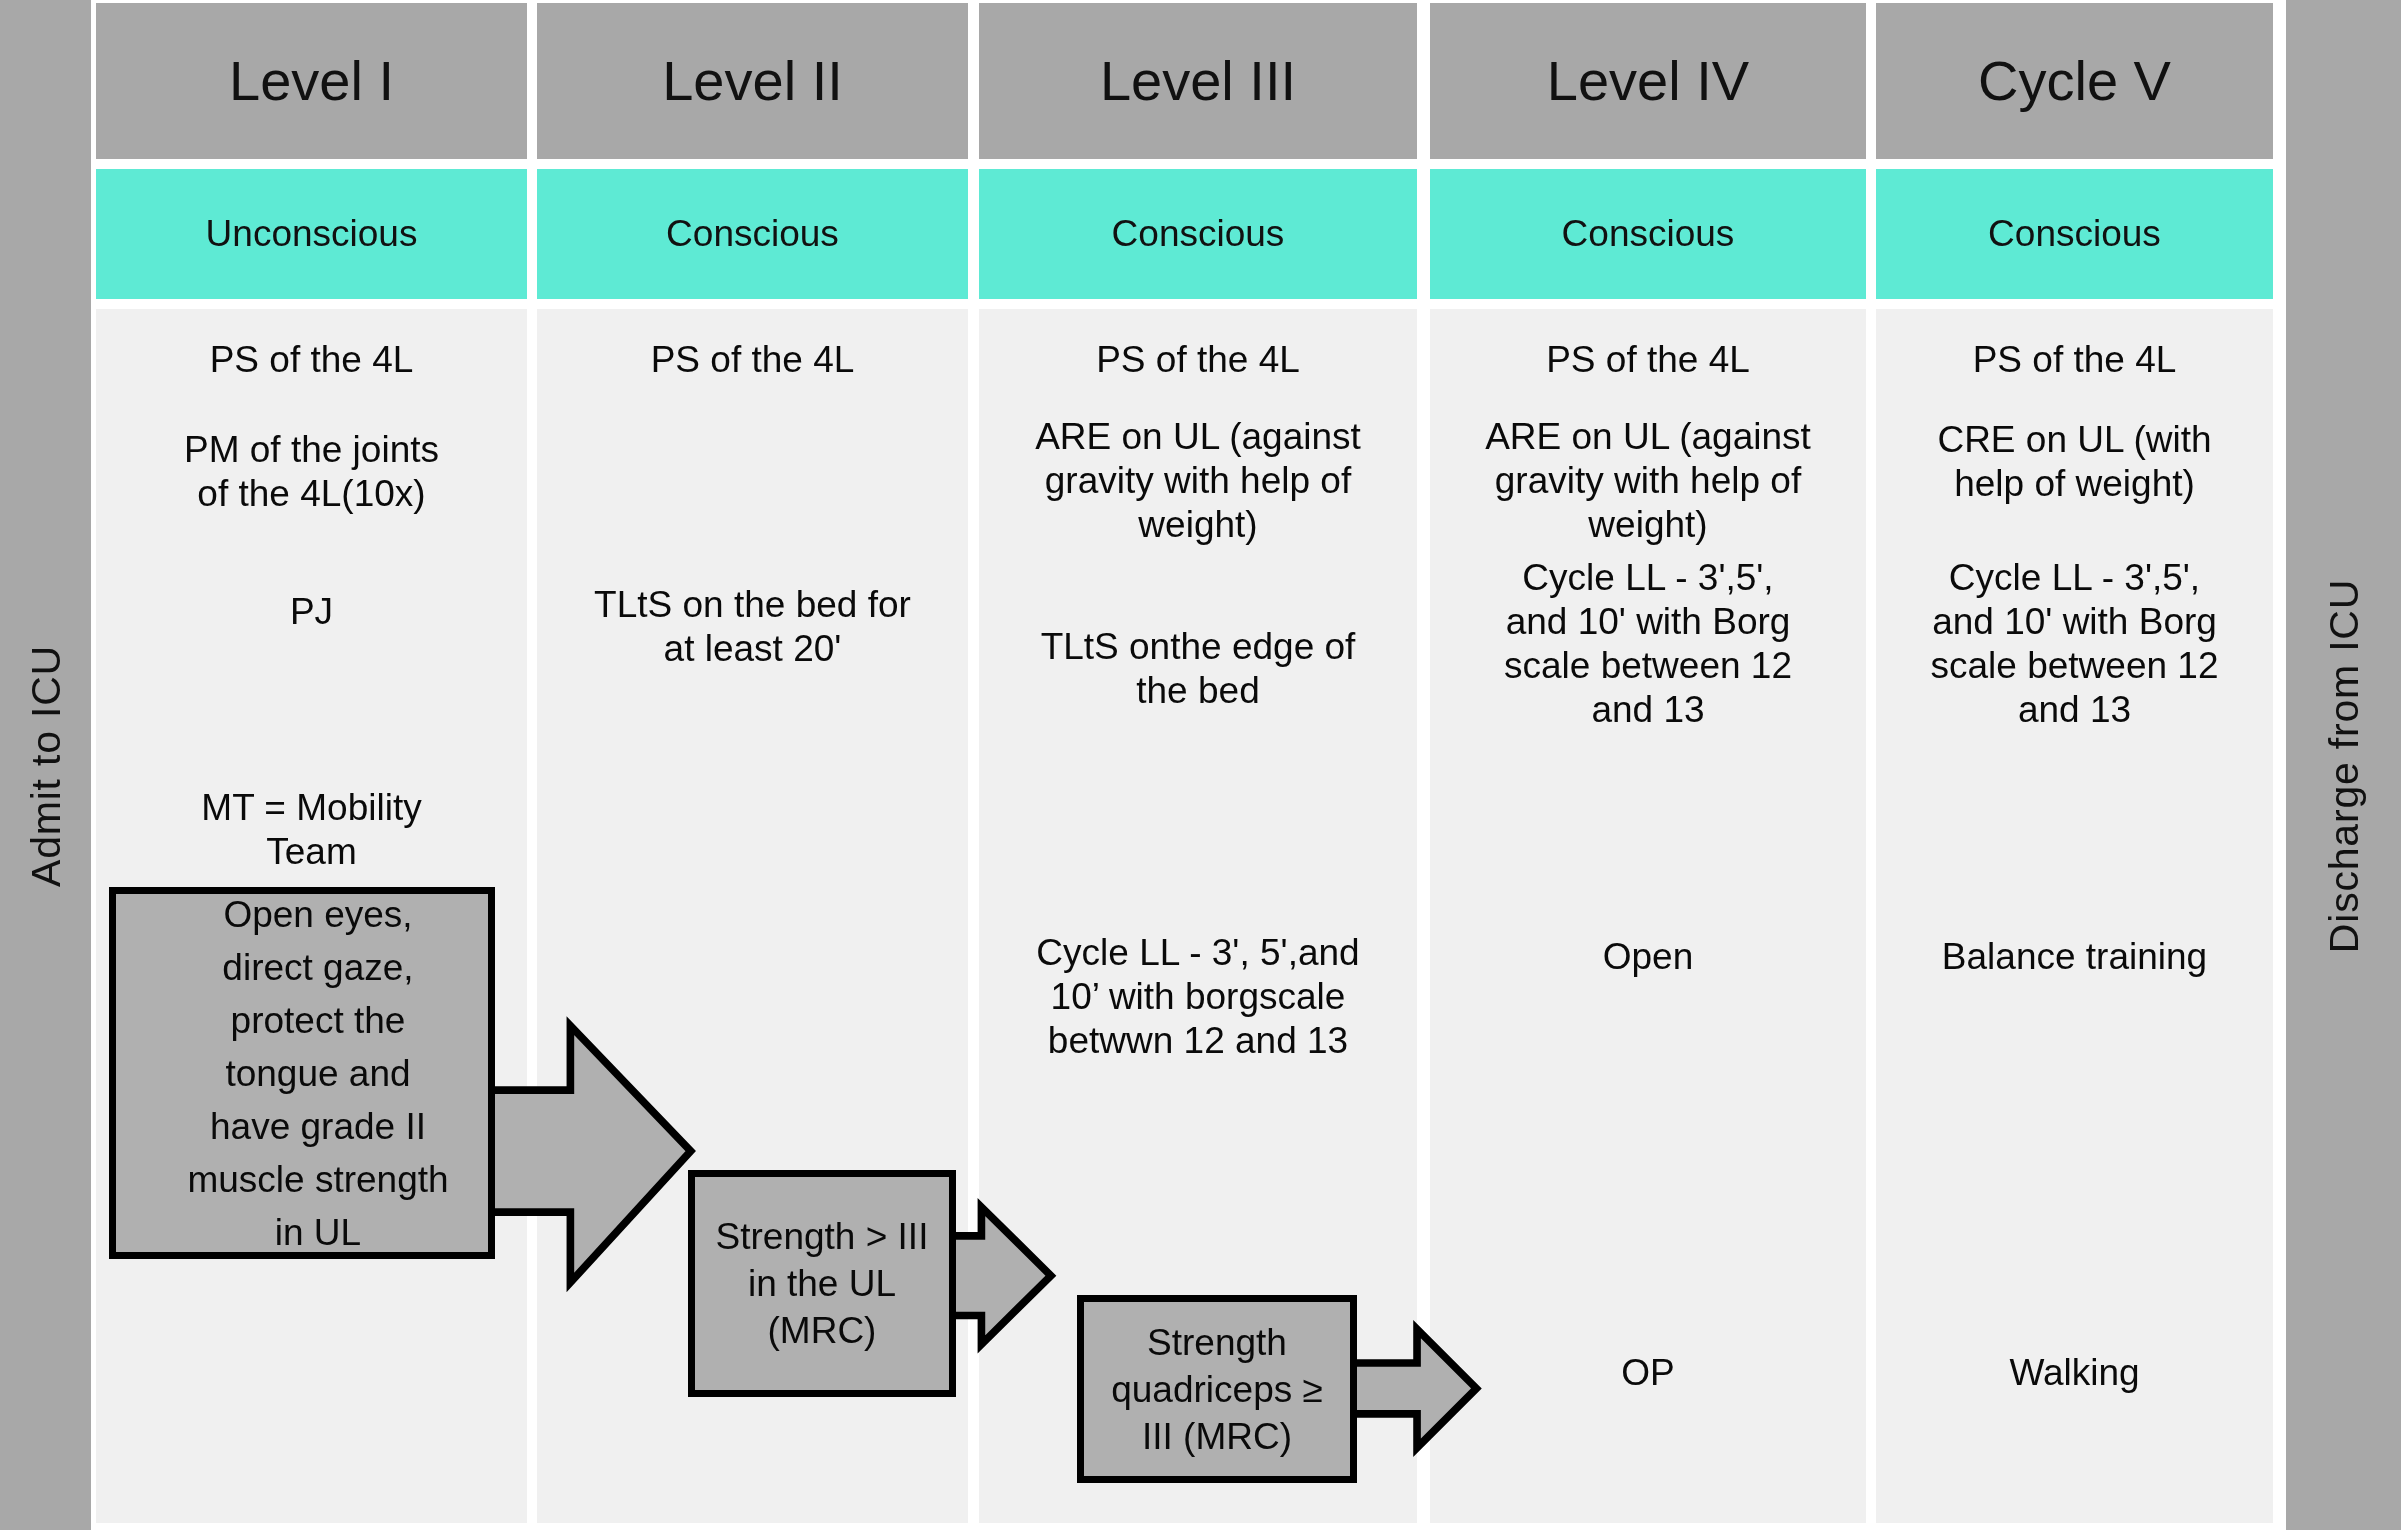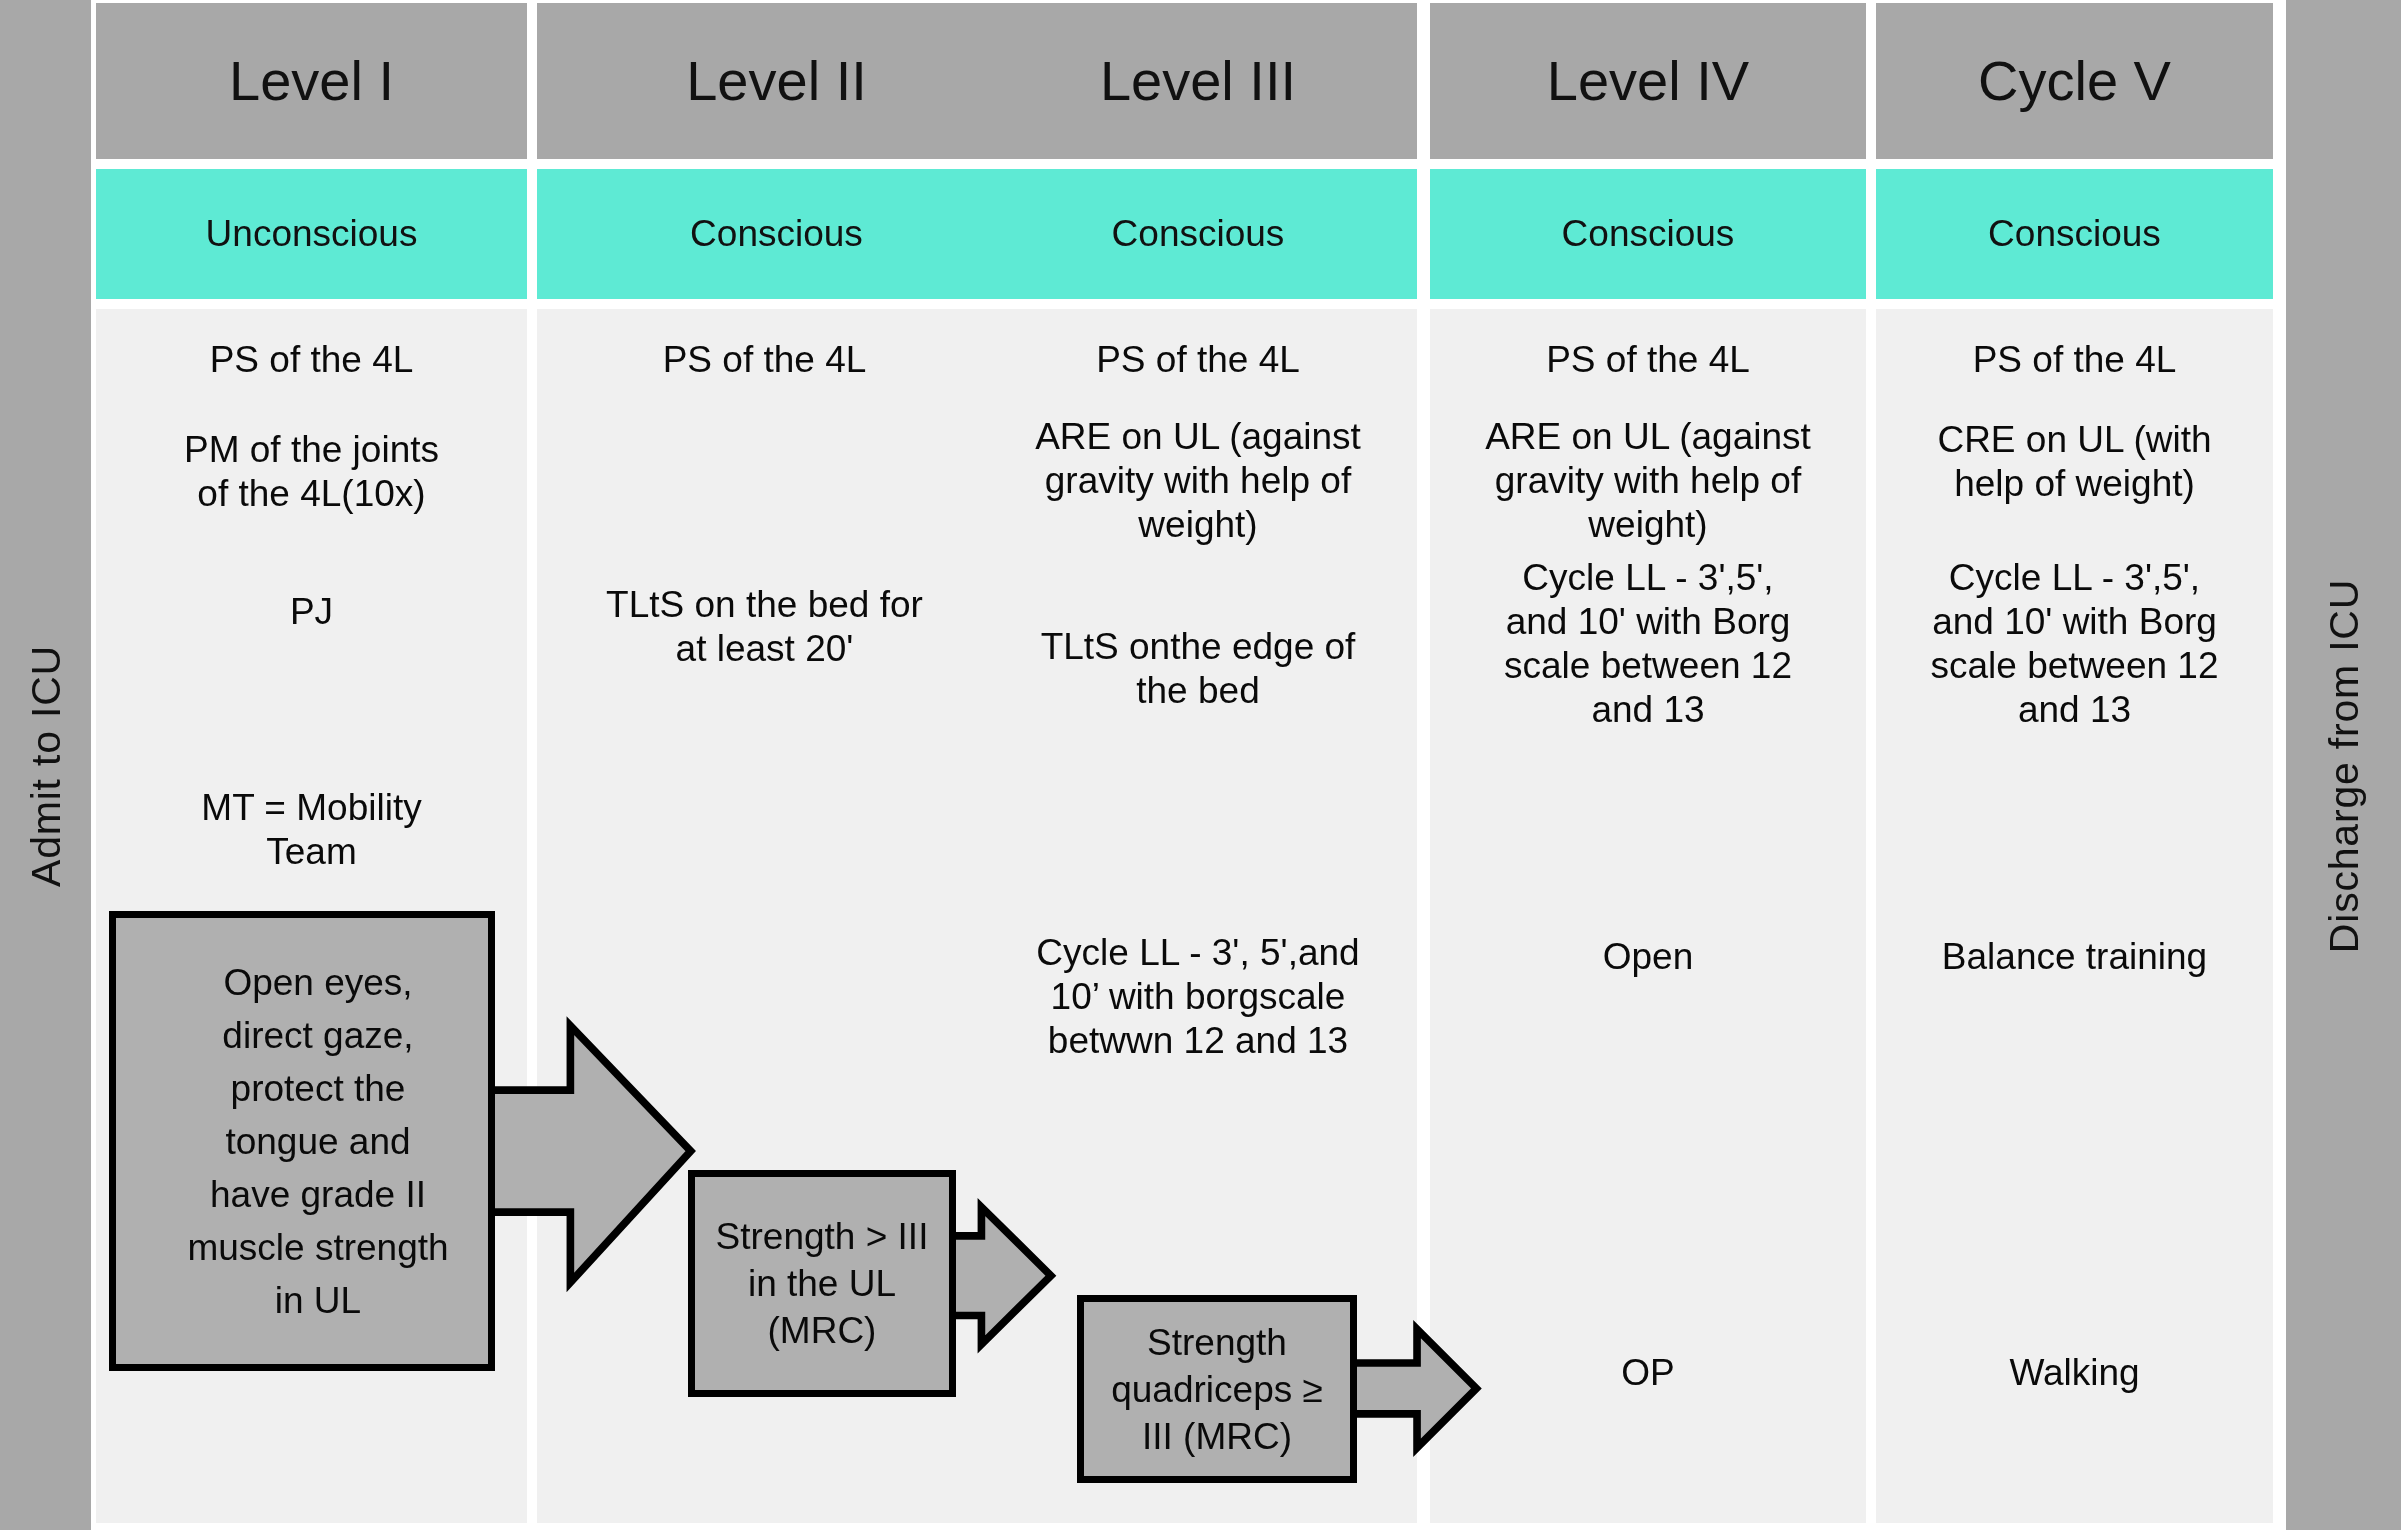--- a/index.html
+++ b/index.html
@@ -36,35 +36,35 @@
     position:absolute;top:309px;height:1214px;background:#f0f0f0;
   }
   .item{
     position:absolute;left:0;right:0;
     text-align:center;
     font-size:37px;line-height:44px;
     white-space:pre-line;color:#0a0a0a;
   }
   
   .c1{left:96px;width:431px;}
-  .c2{left:537px;width:431px;padding-left:24px;}
+  .c2{left:537px;width:431px;}
   .c3{left:979px;width:438px;}
   .c4{left:1430px;width:436px;}
   .c5{left:1876px;width:397px;}
   
   .tbox{
     position:absolute;
     background:#b0b0b0;border:7.6px solid #000;
     box-sizing:border-box;
     display:flex;align-items:center;justify-content:center;
     text-align:center;white-space:pre-line;
     font-size:37px;line-height:53px;color:#0a0a0a;
     z-index:3;
   }
-  .tbox1{left:109px;top:911px;width:386px;height:460px;padding-left:32px;}
+  .tbox1{left:109px;top:887px;width:386px;height:372px;padding-left:32px;}
   .tbox2{left:688px;top:1170px;width:268px;height:227px;line-height:47px;}
   .tbox3{left:1077px;top:1295px;width:280px;height:188px;line-height:47px;}
   .arrows{position:absolute;left:0;top:0;z-index:2;}
   .arrows polygon{fill:#b0b0b0;stroke:#000;stroke-width:9;stroke-linejoin:miter;}
 </style>
 </head>
 <body>
 
 <div class="canvas">
 

